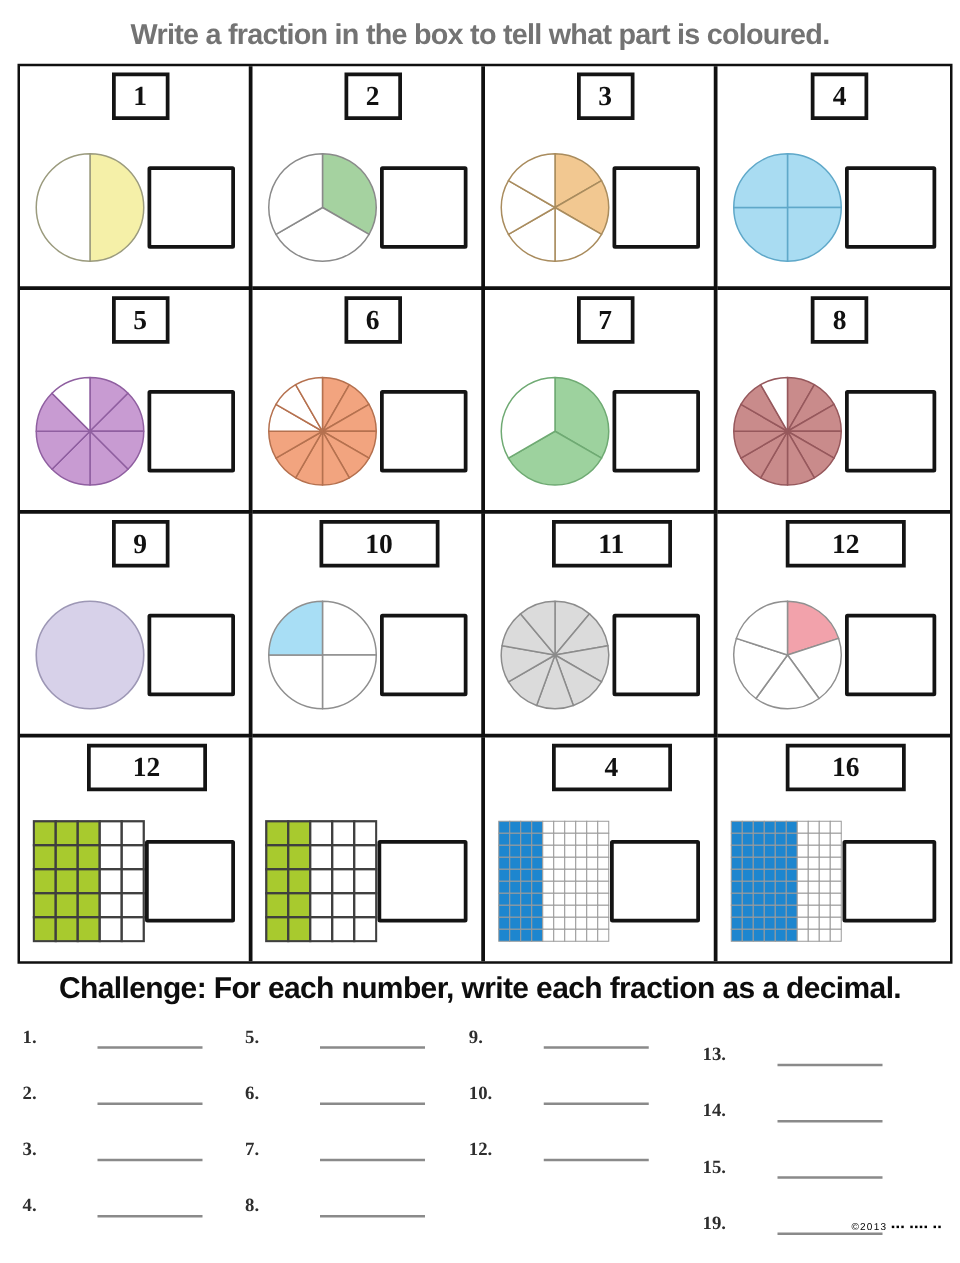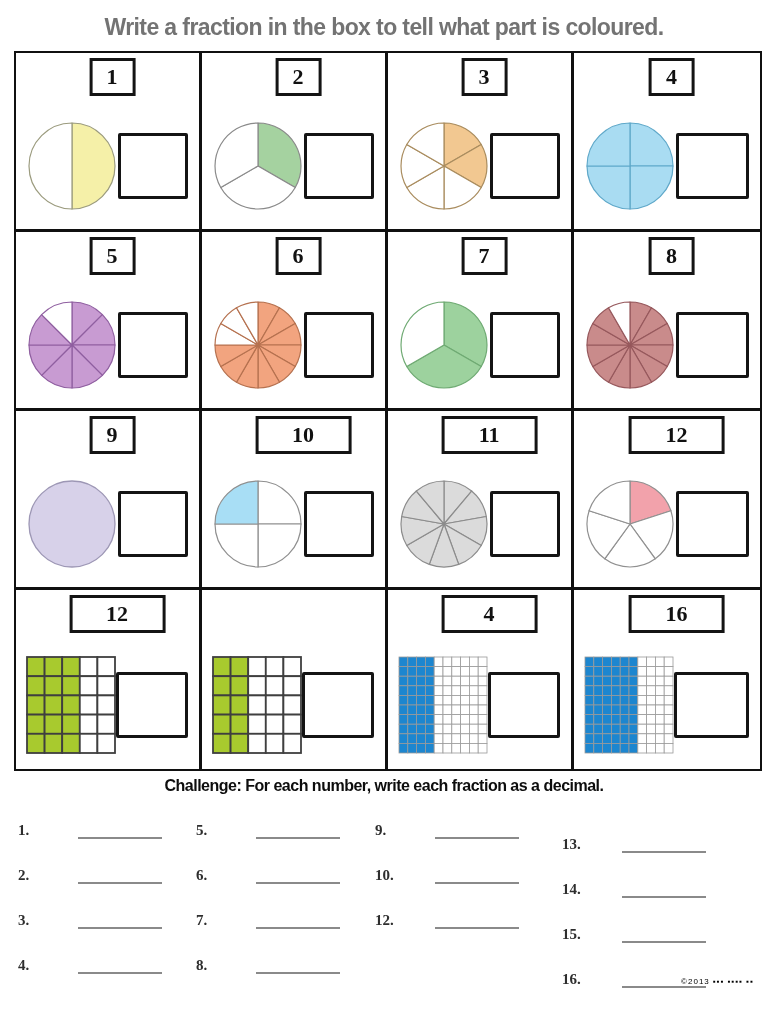--- a/index.html
+++ b/index.html
@@ -17,21 +17,21 @@
   .numbox{position:absolute;top:5px;left:50%;transform:translateX(-40%);
           min-width:34px;height:32px;border:3px solid #141414;background:#fff;
           display:flex;align-items:center;justify-content:center;
           font-family:"Liberation Serif",serif;font-weight:bold;font-size:22px;padding:0 3px;}
   .numbox.wide{min-width:84px;}
   .content{position:absolute;left:10px;right:11px;top:64%;transform:translateY(-50%);
            display:flex;align-items:center;justify-content:space-between;}
   .graphic{line-height:0;}
   .answerbox{width:72px;height:60px;border:3px solid #141414;background:#fff;border-radius:2px;}
   .challenge{position:absolute;top:777px;left:0;width:768px;text-align:center;
-             font-size:16px;font-weight:bold;letter-spacing:-0.5px;color:#0d0d0d;}
+             font-size:24px;font-weight:bold;letter-spacing:-0.5px;color:#0d0d0d;}
   .answers{position:absolute;top:820px;left:0;width:768px;height:185px;}
   .acol{position:absolute;top:0;width:170px;}
   .acol.c0{left:18px;} .acol.c1{left:196px;} .acol.c2{left:375px;} .acol.c3{left:562px;top:14px;}
   .aitem{height:45px;display:flex;align-items:flex-start;}
   .anum{width:34px;font-weight:bold;font-size:15px;color:#2e2e2e;
         font-family:"Liberation Serif",serif;padding-top:2px;}
   .aline{width:84px;margin-left:26px;margin-top:16px;border-bottom:2px solid #8a8a8a;height:1px;}
   .copyright{position:absolute;right:14px;bottom:24px;font-size:8px;font-weight:normal;
              color:#000;letter-spacing:1px;}
 </style>
@@ -550,20 +550,20 @@
         </div>
         <div class="aitem">
           <span class="anum">14.</span>
           <span class="aline"></span>
         </div>
         <div class="aitem">
           <span class="anum">15.</span>
           <span class="aline"></span>
         </div>
         <div class="aitem">
-          <span class="anum">16.</span>
+          <span class="anum">19.</span>
           <span class="aline"></span>
         </div>
       </div>
     </div>
 
   <div class="copyright">©2013 ▪▪▪ ▪▪▪▪ ▪▪</div>
 </div>
 
 </body></html>

